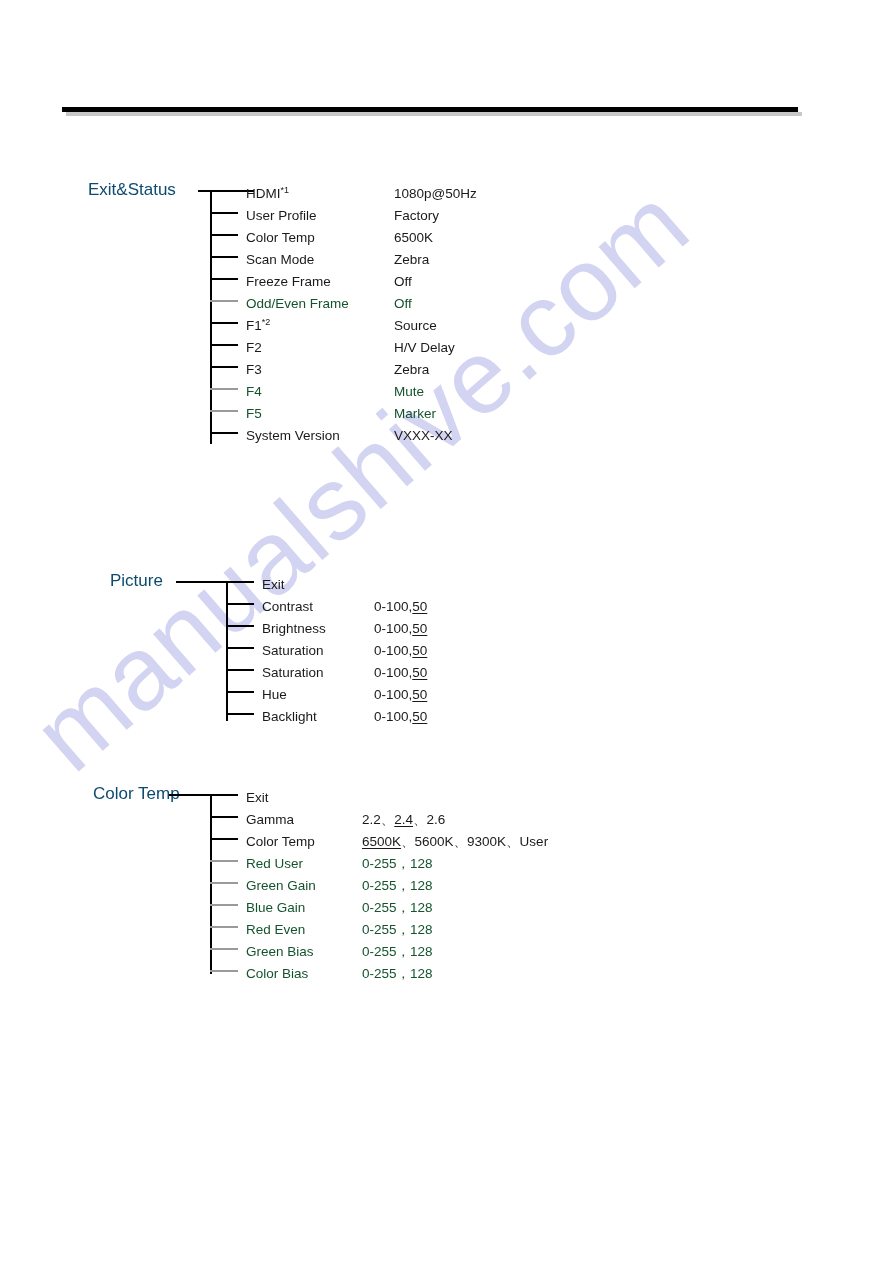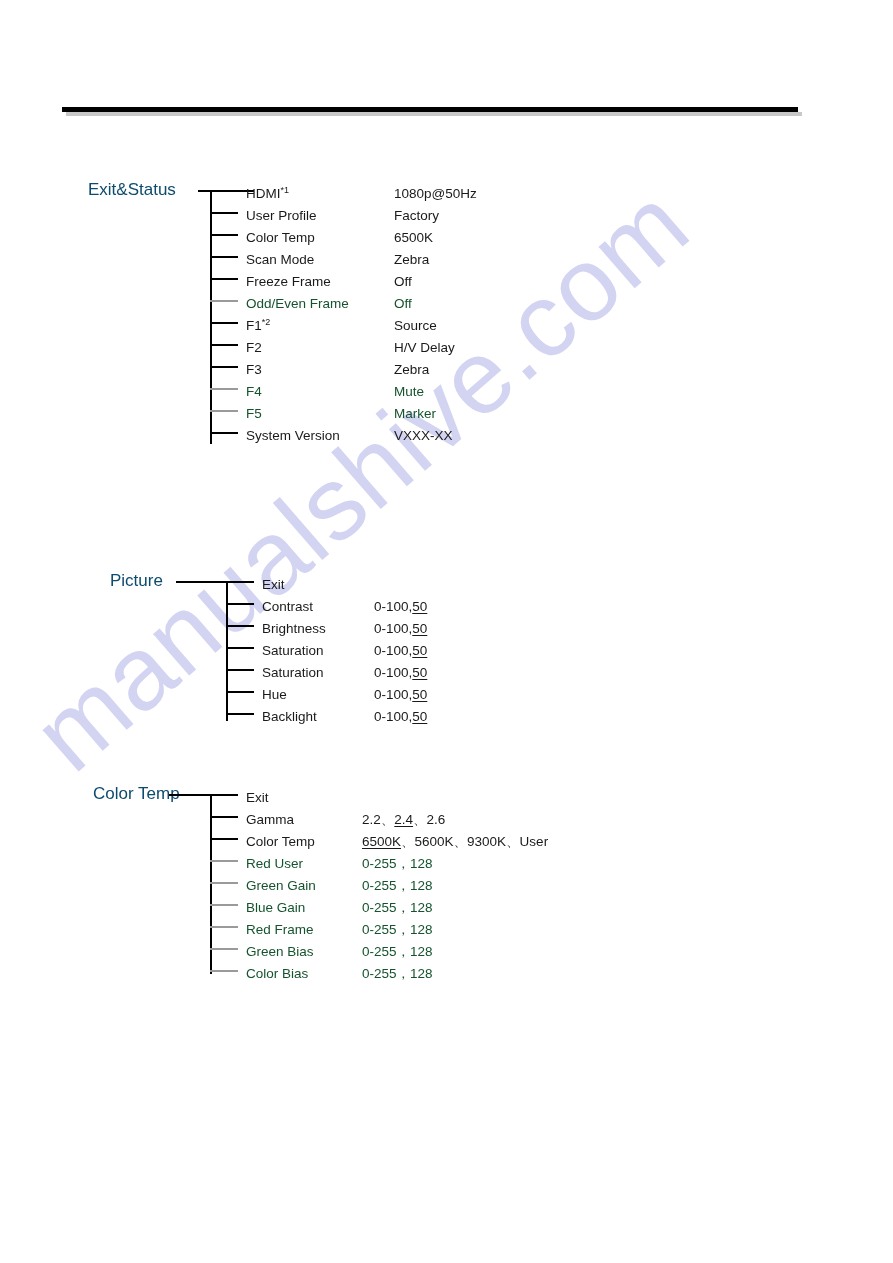--- a/index.html
+++ b/index.html
@@ -293,21 +293,21 @@
           <span class="name">Green Gain</span>
           <span class="value vcol-color">0-255，128</span>
         </div>
         <div class="branch dim" style="top: 118px;"></div>
         <div class="row dim" style="top: 118px;">
           <span class="name">Blue Gain</span>
           <span class="value vcol-color">0-255，128</span>
         </div>
         <div class="branch dim" style="top: 140px;"></div>
         <div class="row dim" style="top: 140px;">
-          <span class="name">Red Frame</span>
+          <span class="name">Red Even</span>
           <span class="value vcol-color">0-255，128</span>
         </div>
         <div class="branch dim" style="top: 162px;"></div>
         <div class="row dim" style="top: 162px;">
           <span class="name">Green Bias</span>
           <span class="value vcol-color">0-255，128</span>
         </div>
         <div class="branch dim" style="top: 184px;"></div>
         <div class="row dim" style="top: 184px;">
           <span class="name">Color Bias</span>

